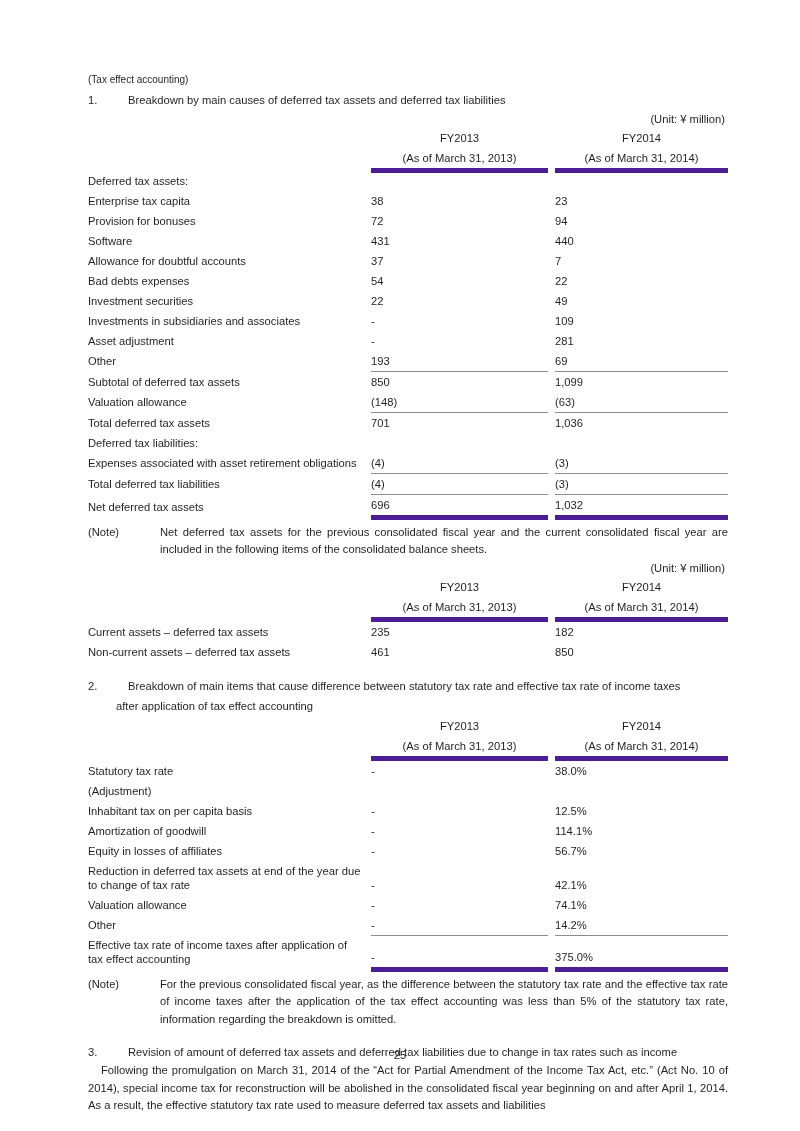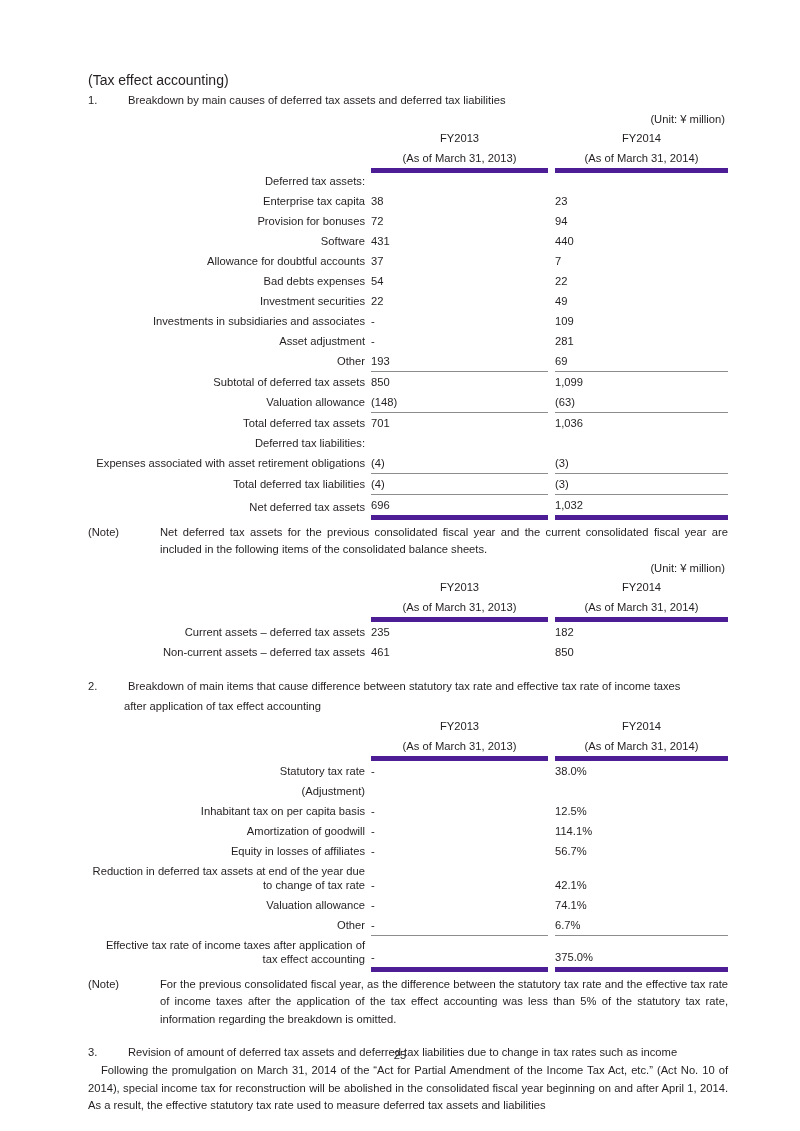--- a/index.html
+++ b/index.html
@@ -20,42 +20,42 @@
   }
   .sheet {
     position: absolute;
     left: 88px;
     top: 70px;
     width: 640px;
   }
 
   
   .line {
-    font-size: 14px;
+    font-size: 10px;
     line-height: 20px;
     white-space: nowrap;
   }
   .para {
     font-size: 11.2px;
     line-height: 17.5px;
   }
   .sec-head {
     display: flex;
     font-size: 11.2px;
     line-height: 20px;
   }
   .sec-num {
     width: 40px;
     flex: 0 0 40px;
   }
   .sec-body {
     flex: 1 1 auto;
   }
   .sec-cont {
-    margin-left: 36px;
+    margin-left: 28px;
     font-size: 11.2px;
     line-height: 20px;
   }
 
   .note-block {
     display: flex;
     margin-top: 4px;
   }
   .note-tag {
     width: 72px;
@@ -89,21 +89,21 @@
   table.fin col.c-v1    { width: 177px; }
   table.fin col.c-gap2  { width: 7px; }
   table.fin col.c-v2    { width: 173px; }
 
   table.fin td {
     padding: 0;
     vertical-align: bottom;
     line-height: 20px;
   }
   td.lbl {
-    text-align: right;
+    text-align: left;
     white-space: nowrap;
   }
   td.lbl.wrap { white-space: normal; line-height: 14px; padding: 3px 0 3px 0;}
   td.num {
     text-align: left;
     padding-right: 9px;
     white-space: nowrap;
   }
   td.hdr {
     text-align: center;
@@ -417,21 +417,21 @@
             <td></td>
           <td class="num">-</td>
             <td></td>
           <td class="num">74.1%</td>
         </tr>
         <tr>
           <td class="lbl ind1">Other</td>
             <td></td>
           <td class="num">-</td>
             <td></td>
-          <td class="num">6.7%</td>
+          <td class="num">14.2%</td>
         </tr>
         <tr>
           <td class="lbl wrap ind0">Effective tax rate of income taxes after application of tax effect accounting</td>
             <td></td>
           <td class="num rt rb">-</td>
             <td></td>
           <td class="num rt rb">375.0%</td>
         </tr>
       </tbody>
     </table>

